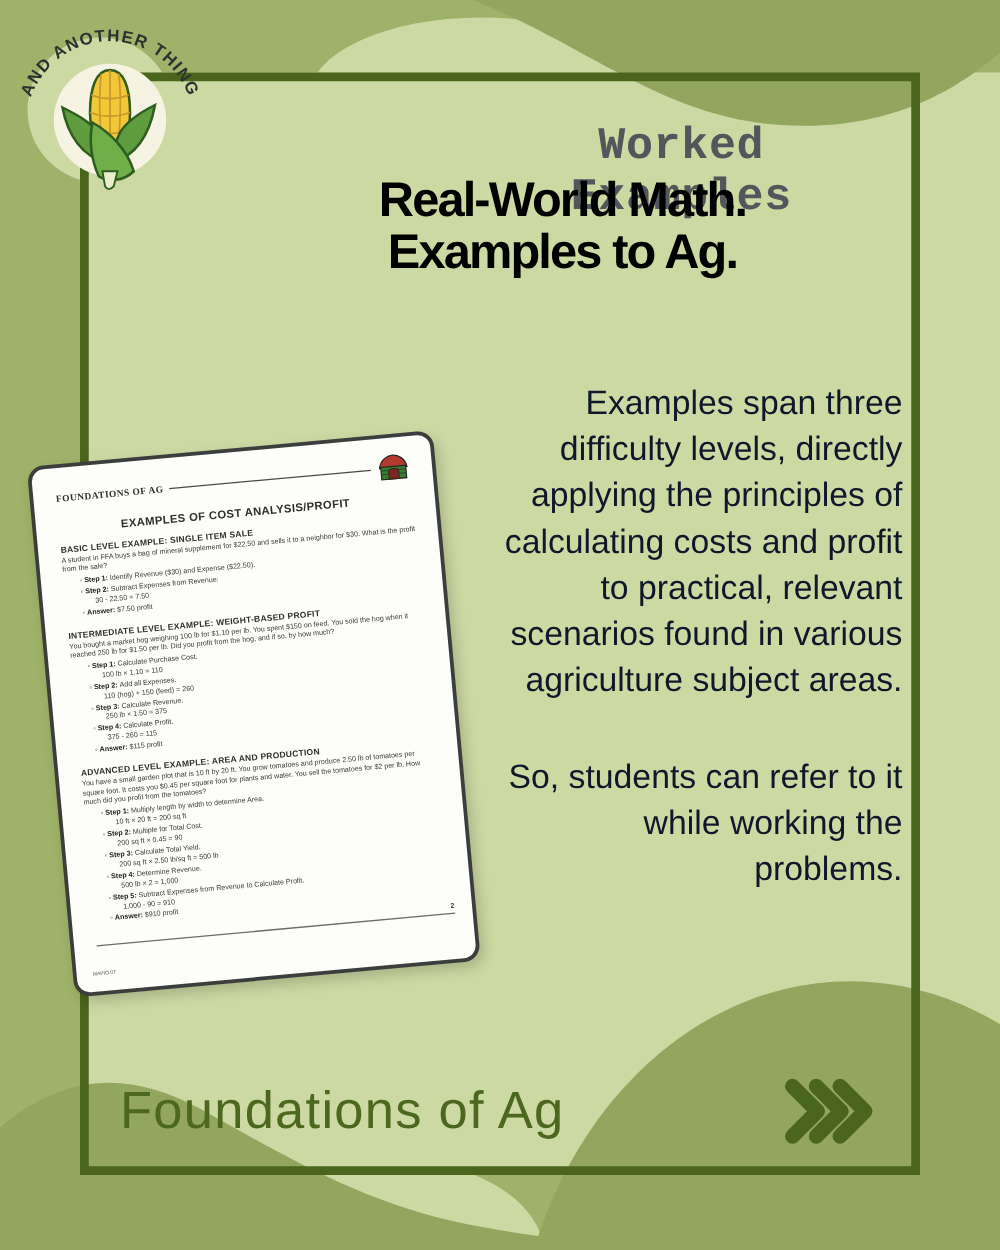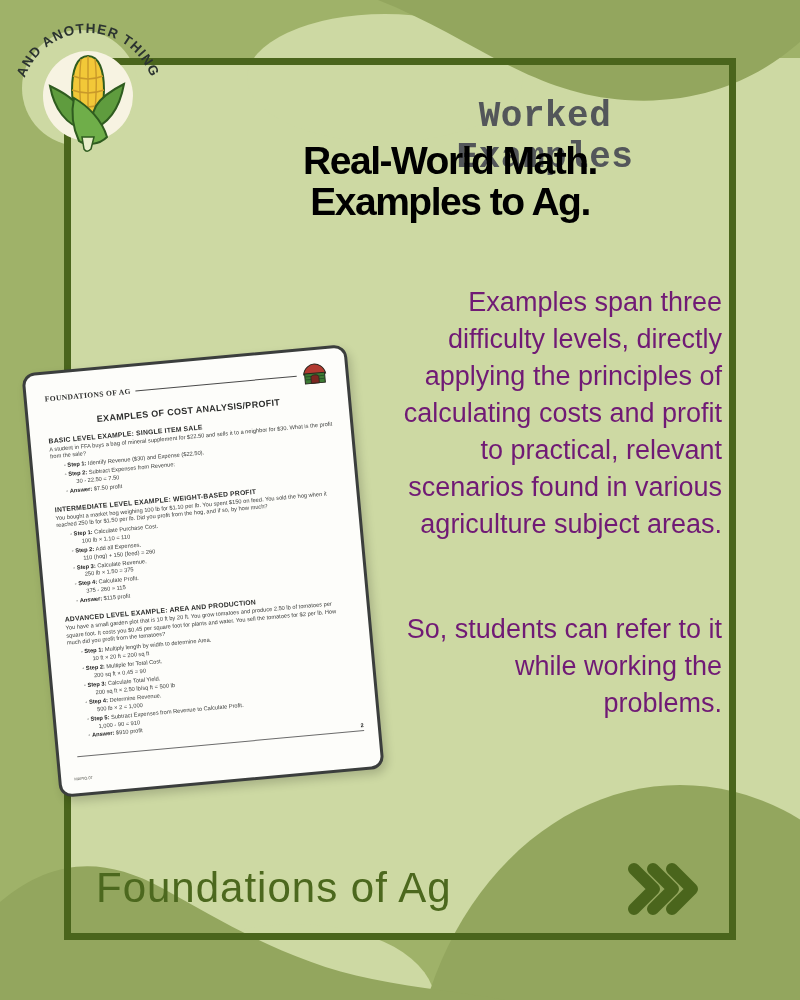--- a/index.html
+++ b/index.html
@@ -24,25 +24,25 @@
     font-size:36px; font-weight:bold; color:#53565a; letter-spacing:0.5px;font-family:Liberation Mono, monospace;
   }
   .title{
     left:170px; top:140px; width:560px; text-align:center;
     font-size:39px; line-height:1.06; font-weight:bold; color:#000000;
     letter-spacing:-1.5px;
   }
   .title div{white-space:nowrap;}
   
   .intro-copy{
-    left:396px; top:284px; width:326px; text-align:right;
-    font-size:27px; line-height:1.37; color:#701a75;
+    left:396px; top:304px; width:326px; text-align:right;
+    font-size:27px; line-height:1.37; color:#0f172a;
   }
   .intro-copy p{margin:0;}
-  .intro-copy p + p{margin-top:68px;}
+  .intro-copy p + p{margin-top:40px;}
   
   .paper{
     left:40px; top:358px; width:326px; height:426px;
     background:#fdfdfa; border:3px solid #3b3e3d; border-radius:13px;
     transform:rotate(-5.2deg);
     box-shadow:3px 5px 10px rgba(0,0,0,0.18);
     box-sizing:border-box; padding:13px 18px 8px 18px;
     color:#2e2f2e;
   }
   .ws-head{display:flex; align-items:center; gap:5px;}

